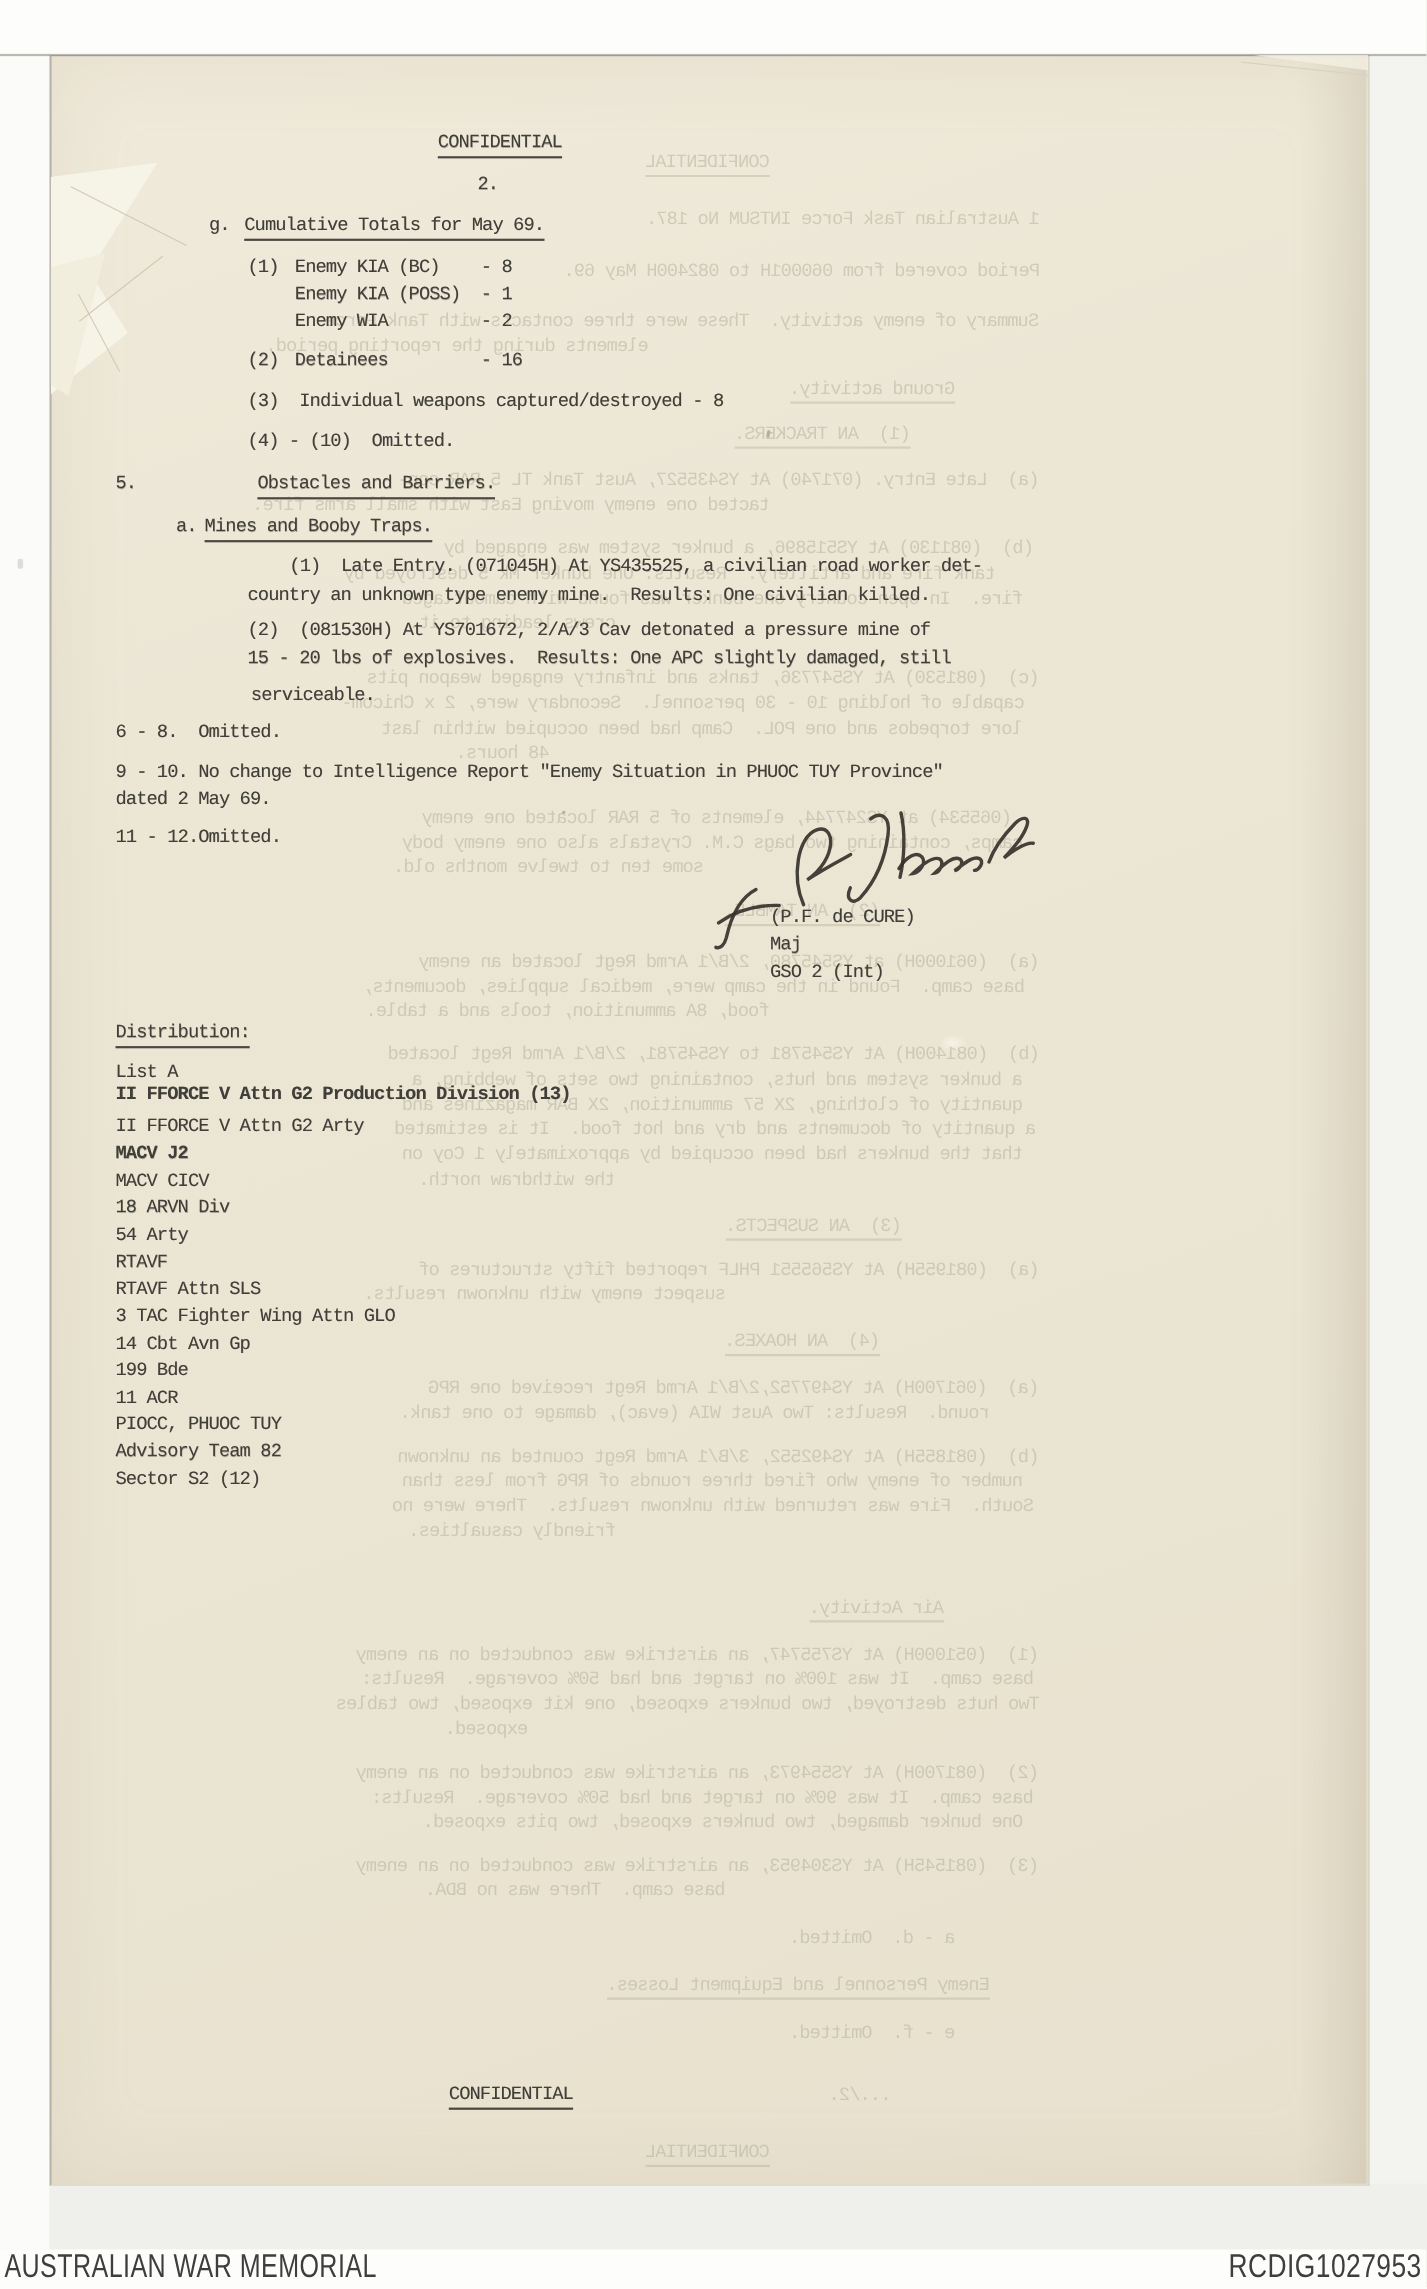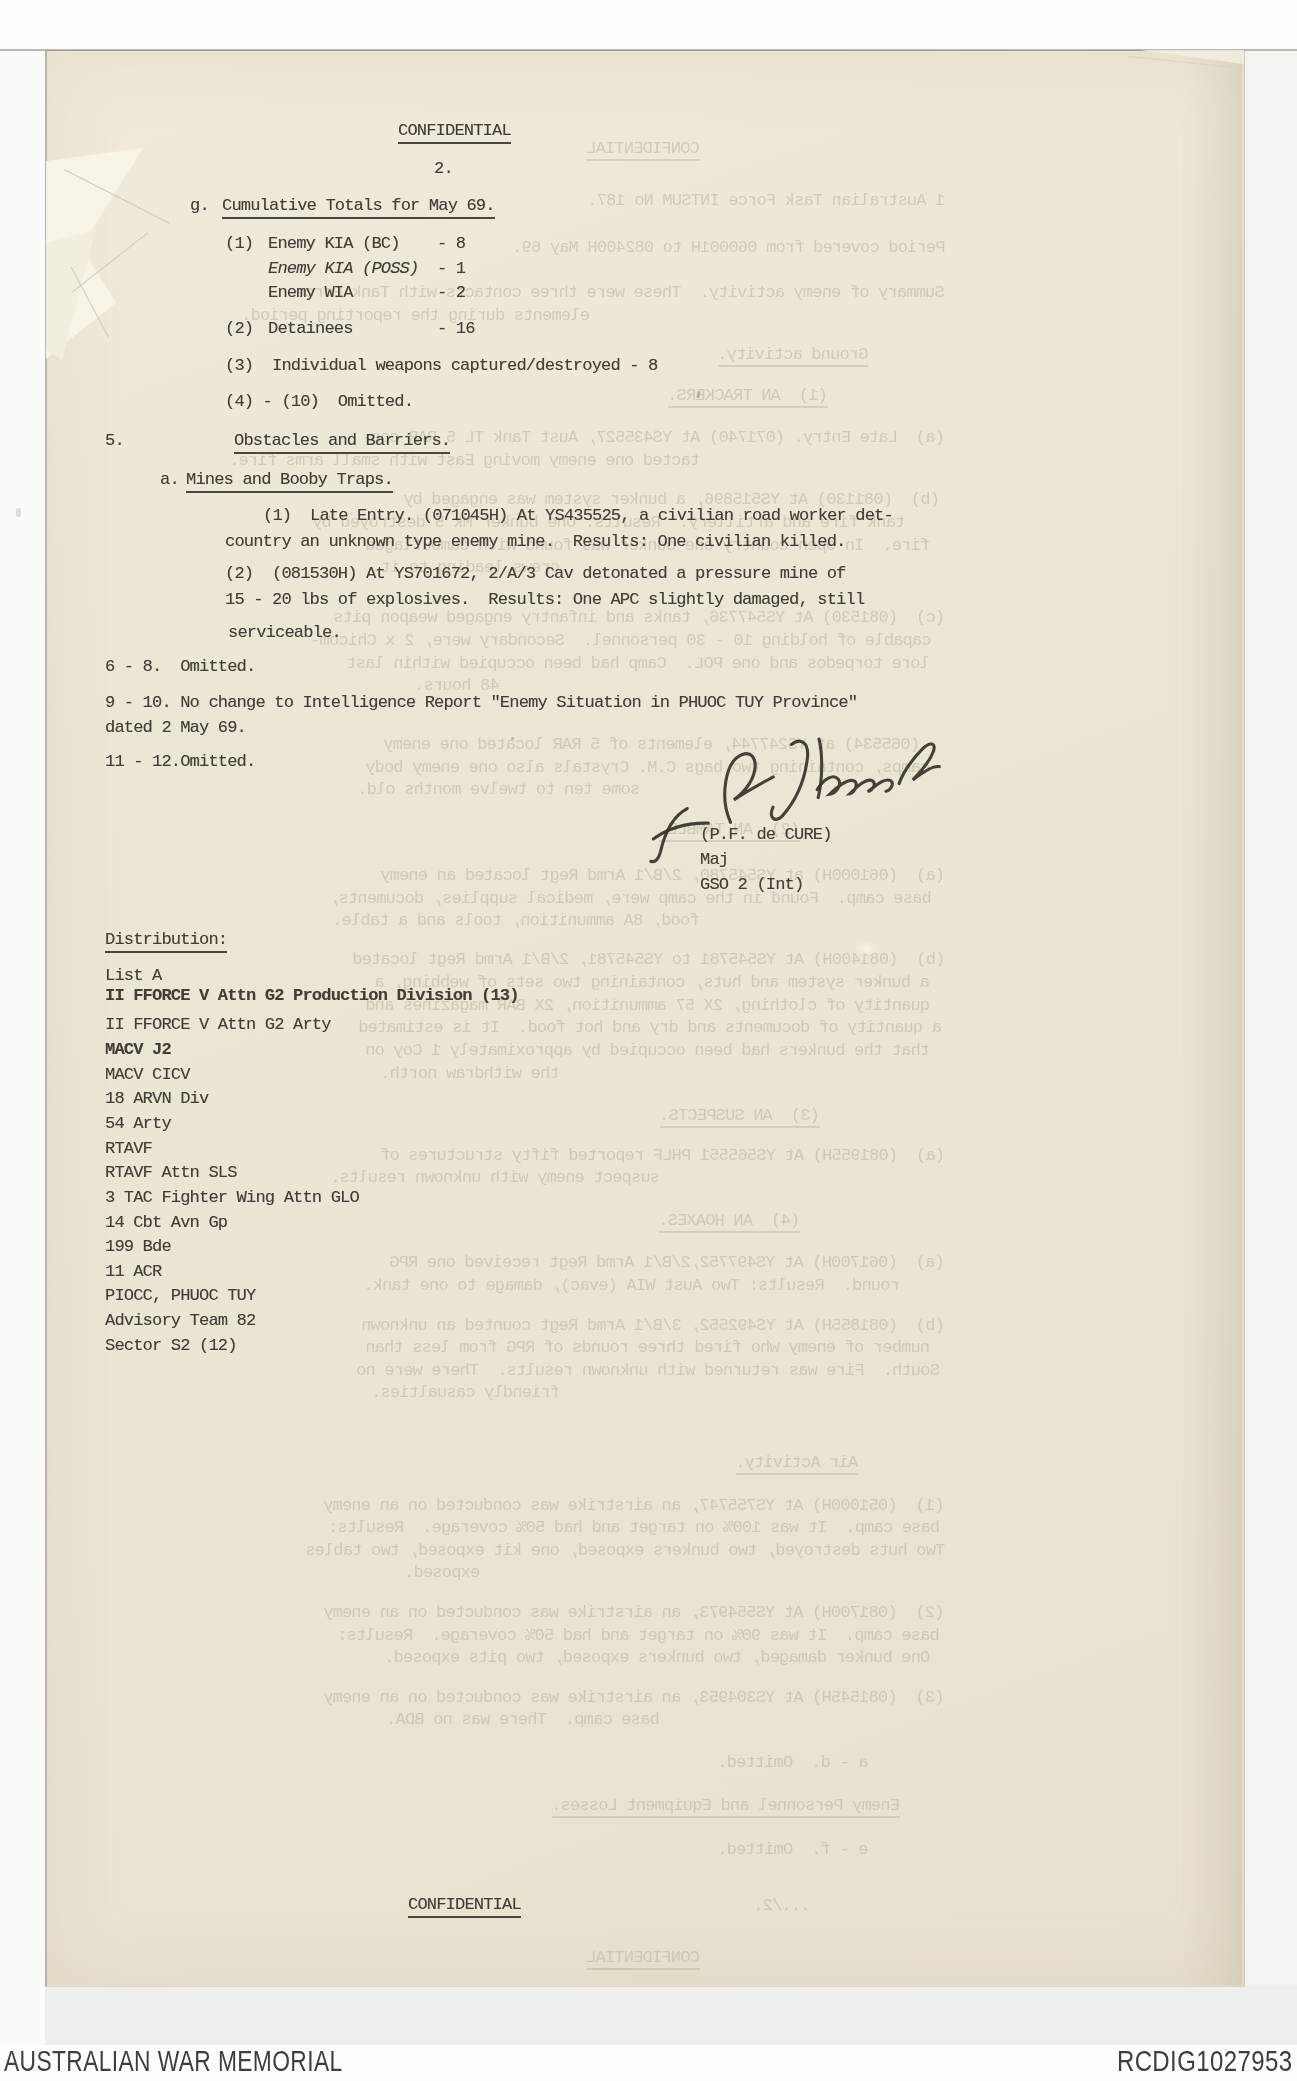--- a/index.html
+++ b/index.html
@@ -140,21 +140,21 @@
 
   <div class="t" style="left:190px;top:197px;">g.</div>
   <div class="t" style="left:222px;top:197px;"><span class="u">Cumulative Totals for May 69.</span></div>
 
   <div>
     <div class="t" style="left:225px;top:235px;">(1)</div>
     <div class="t" style="left:268px;top:235px;">Enemy KIA (BC)</div>
     <div class="t" style="left:437px;top:235px;">- 8</div>
   </div>
   <div>
-    <div class="t" style="left:268px;top:260px;font-style:italic;">Enemy KIA (POSS)</div>
+    <div class="t" style="left:268px;top:260px;">Enemy KIA (POSS)</div>
     <div class="t" style="left:437px;top:260px;">- 1</div>
   </div>
   <div>
     <div class="t" style="left:268px;top:284px;">Enemy WIA</div>
     <div class="t" style="left:437px;top:284px;">- 2</div>
   </div>
   <div>
     <div class="t" style="left:225px;top:320px;">(2)</div>
     <div class="t" style="left:268px;top:320px;">Detainees</div>
     <div class="t" style="left:437px;top:320px;">- 16</div>

